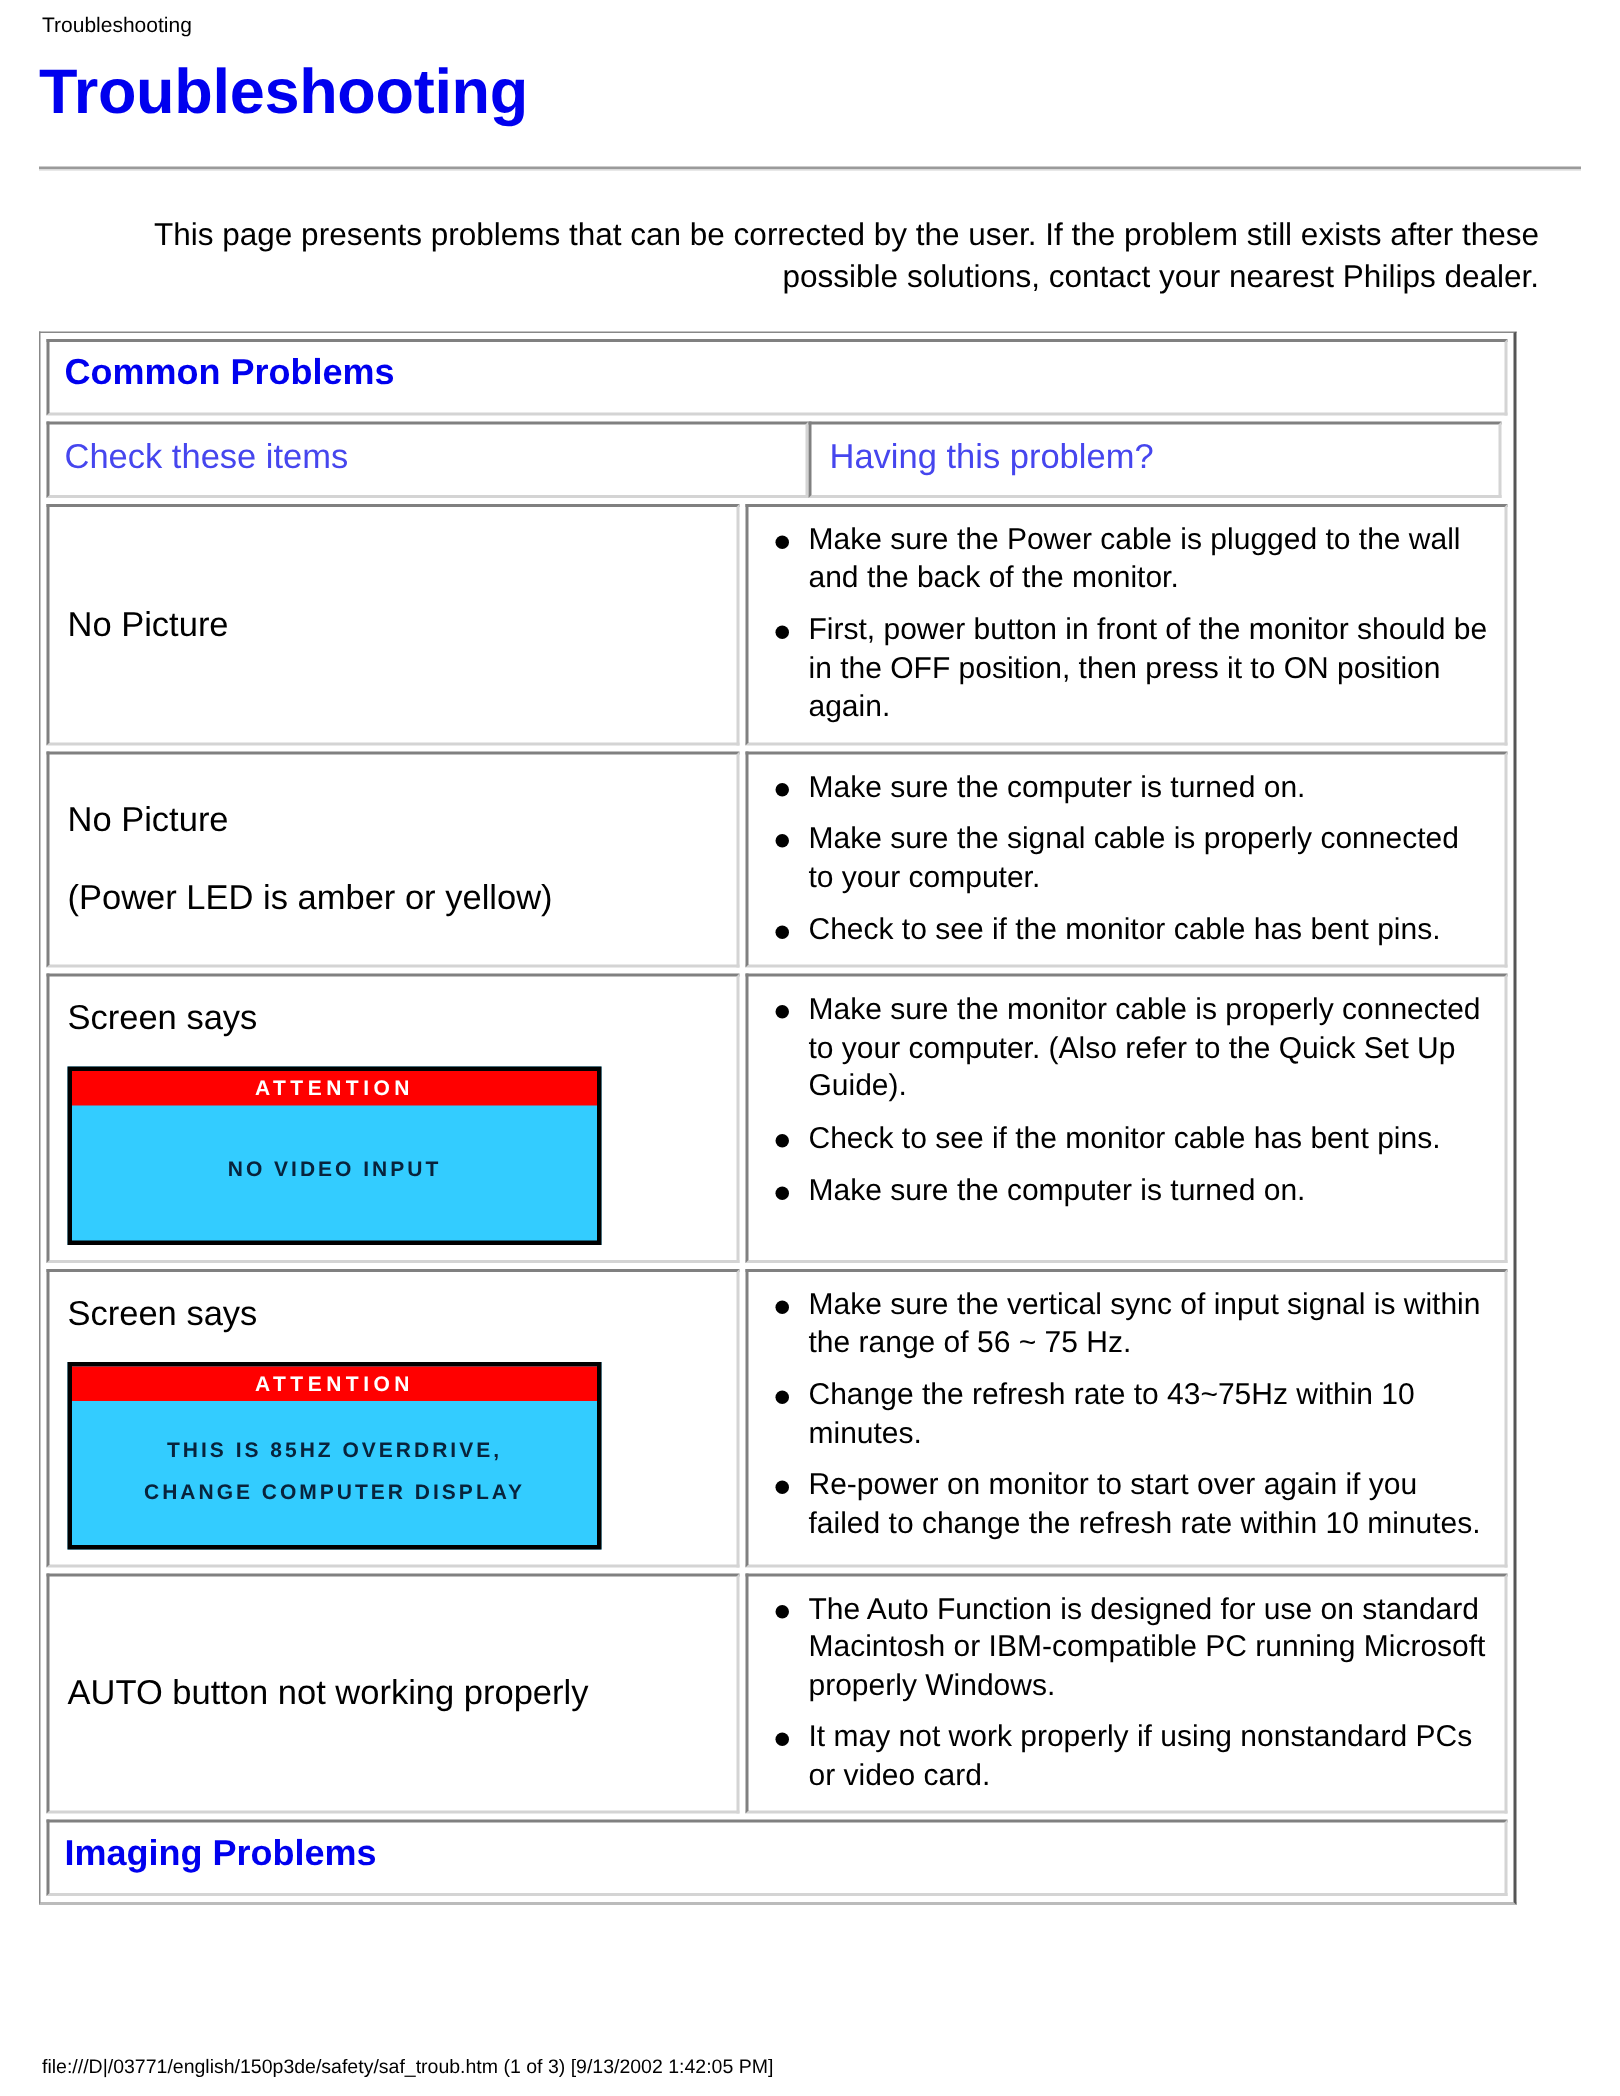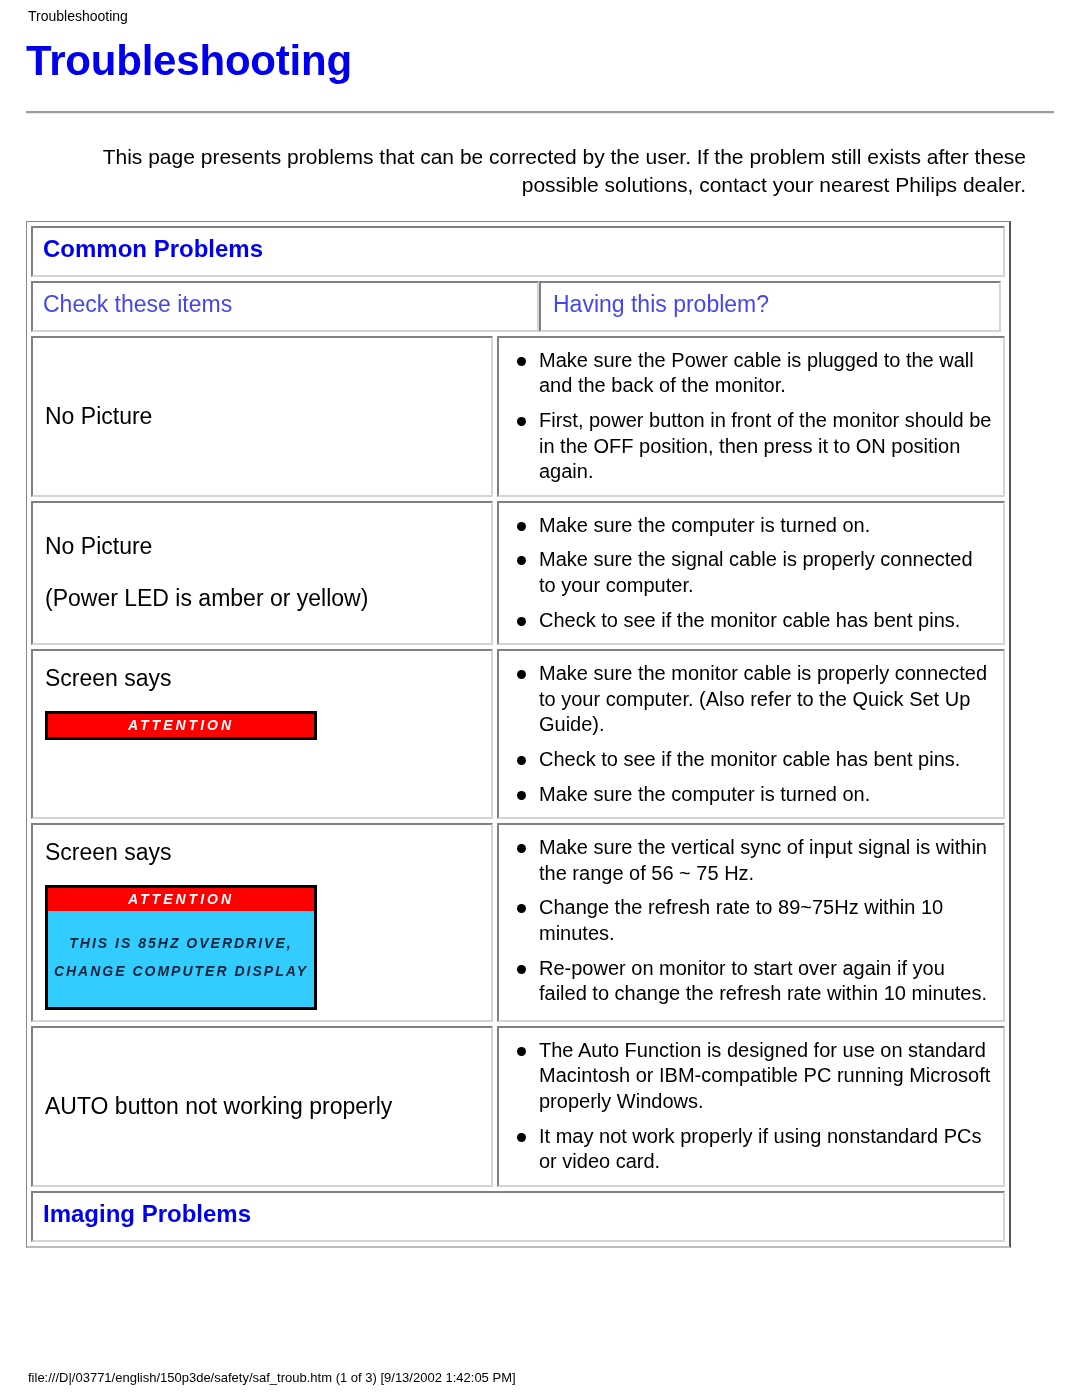--- a/index.html
+++ b/index.html
@@ -169,26 +169,25 @@
     left: 8px;
     top: 9px;
     width: 9px;
     height: 9px;
     border-radius: 50%;
     background: #000;
   }
 
   
   .osd {
-    width: 272px;
+    width: 356px;
     border: 3px solid #000;
     background: #33CCFF;
     margin-top: 14px;
     box-sizing: border-box;
-    font-style: italic;
   }
   .osd .osd-bar {
     background: #FF0000;
     color: #ffffff;
     font-size: 14px;
     font-weight: bold;
     letter-spacing: 3px;
     text-align: center;
     padding: 3px 0 4px 0;
     font-family: "Liberation Sans", sans-serif;
@@ -275,20 +274,23 @@
         </div>
       </div>
 
       <div class="row">
         <div class="cell cell-left" style="justify-content:flex-start;">
           <div class="problem-text">
             <span class="ln">Screen says</span>
           </div>
           <div class="osd osd-tall">
             <div class="osd-bar">ATTENTION</div>
+            <div class="osd-body">
+              <span class="line">NO VIDEO INPUT</span>
+            </div>
           </div>
         </div>
         <div class="cell cell-right">
           <ul class="checks">
             <li>Make sure the monitor cable is properly connected to your computer. (Also refer to the Quick Set Up Guide).</li>
             <li>Check to see if the monitor cable has bent pins.</li>
             <li>Make sure the computer is turned on.</li>
           </ul>
         </div>
       </div>
@@ -302,21 +304,21 @@
             <div class="osd-bar">ATTENTION</div>
             <div class="osd-body">
               <span class="line">THIS IS 85HZ OVERDRIVE,</span>
               <span class="line">CHANGE COMPUTER DISPLAY</span>
             </div>
           </div>
         </div>
         <div class="cell cell-right">
           <ul class="checks">
             <li>Make sure the vertical sync of input signal is within the range of 56 ~ 75 Hz.</li>
-            <li>Change the refresh rate to 89~75Hz within 10 minutes.</li>
+            <li>Change the refresh rate to 43~75Hz within 10 minutes.</li>
             <li>Re-power on monitor to start over again if you failed to change the refresh rate within 10 minutes.</li>
           </ul>
         </div>
       </div>
 
       <div class="row">
         <div class="cell cell-left">
           <div class="problem-text">
             <span class="ln">AUTO button not working properly</span>
           </div>

